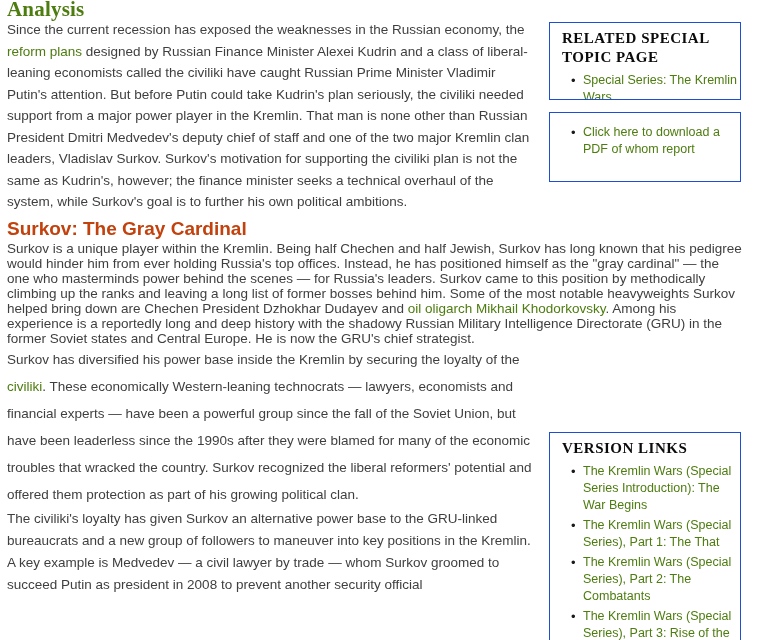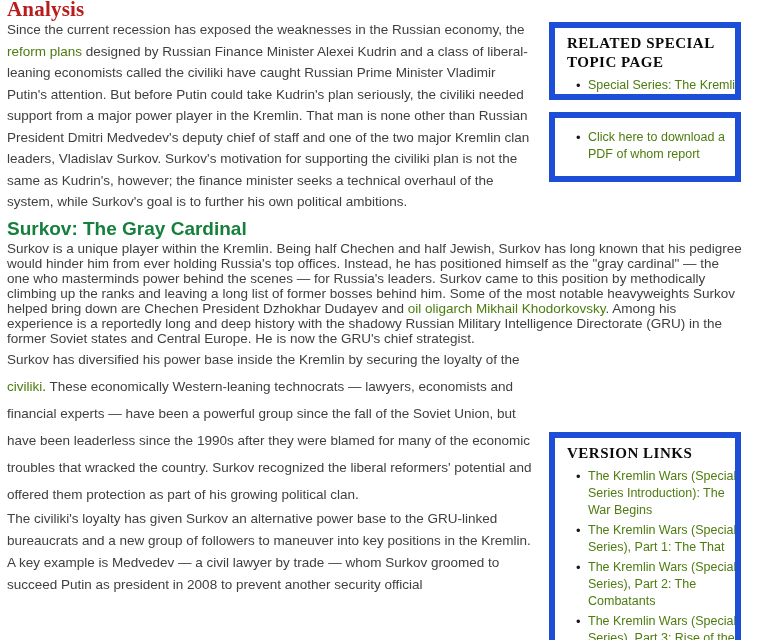--- a/index.html
+++ b/index.html
@@ -8,40 +8,40 @@
     background: #ffffff; position: relative;
     font-family: "Liberation Sans", sans-serif;
     -webkit-font-smoothing: antialiased;
   }
   .main {
     position: absolute; left: 7px; top: 0; width: 744px;
   }
   h1.kicker {
     font-family: "Liberation Serif", serif;
     font-weight: bold; font-size: 21px; line-height: 20px;
-    color: #b91c1c; margin: -1px 0 0 0; letter-spacing: 0.2px;
+    color: #4d7c0f; margin: -1px 0 0 0; letter-spacing: 0.2px;
   }
   p.body {
     font-size: 13.5px; color: #3f3f3f; margin: 0;
   }
   .p1 { margin-top: 6px; line-height: 21.5px; width: 528px; }
   h2.section {
     font-size: 19px; line-height: 24px; font-weight: bold;
-    color: #15803d; margin: 4px 0 0 0;
+    color: #c2410c; margin: 4px 0 0 0;
   }
   .p2 { margin-top: 2px; line-height: 15px; width: 738px; }
   .p3 { margin-top: 1px; line-height: 27px; width: 528px; }
   .p4 { margin-top: 5px; line-height: 22px; width: 528px; }
   a.lnk {
     color: #4d7c0f; text-decoration: none; cursor: pointer;
   }
   
   .box {
     position: absolute; left: 549px; width: 192px;
-    background: #ffffff; border: 6px solid #1d4ed8;
+    background: #ffffff; border: 1px solid #1d4ed8;
     box-sizing: border-box; padding: 6px 0 6px 12px;
     overflow: hidden;
   }
   .box-topic   { top: 22px;  height: 78px; }
   .box-pdf     { top: 112px; height: 70px; }
   .box-related { top: 432px; height: 260px; }
   .box h3 {
     font-family: "Liberation Serif", serif; font-weight: bold;
     font-size: 15px; line-height: 19px; color: #0b0b0b;
     letter-spacing: 0.5px; margin: 0; padding-right: 6px;

